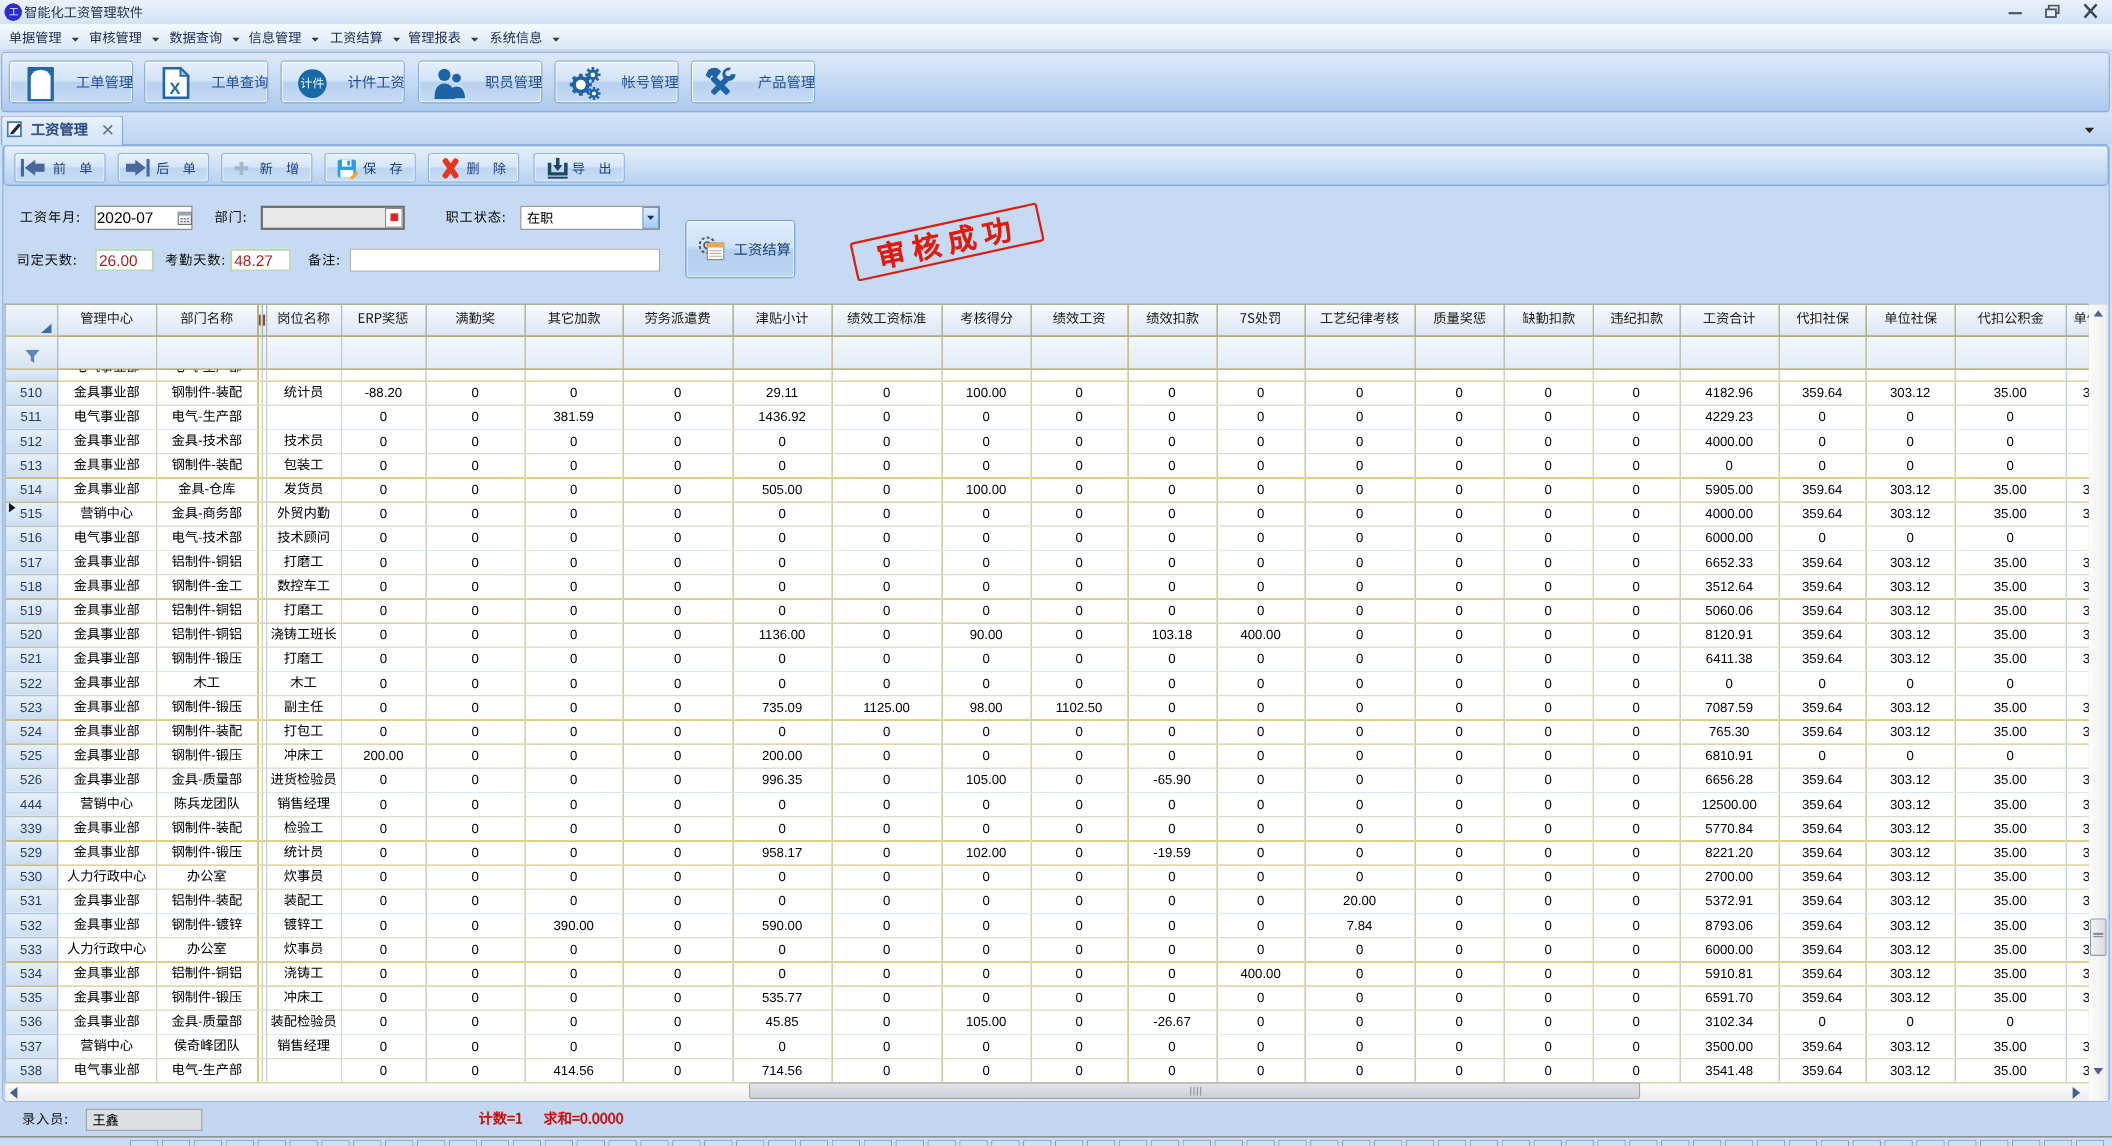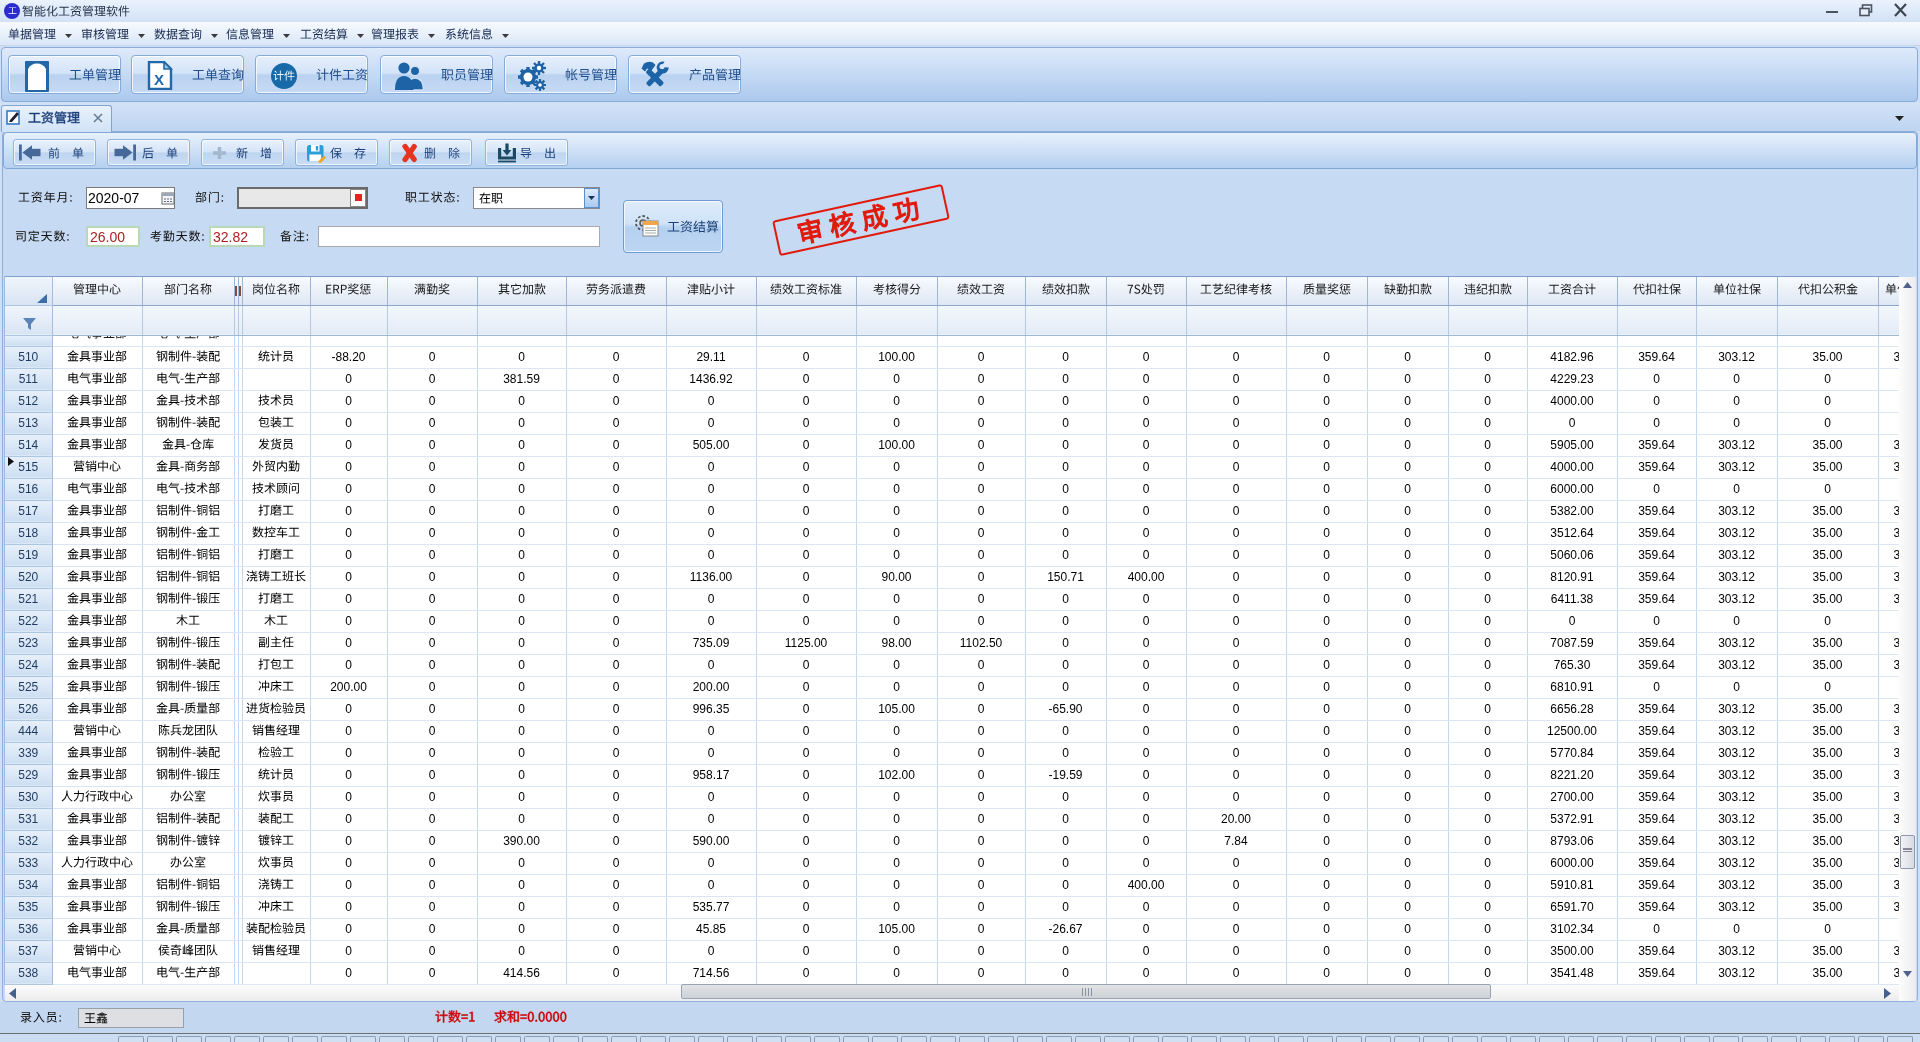--- a/index.html
+++ b/index.html
@@ -539,21 +539,21 @@
 <div class="inp" style="left:86px;top:226px;width:54px;height:21px;border:2px solid #b8d8b8"></div>
 <div class="abs" style="left:90px;top:229px;font-size:14px;color:#a22">26.00</div>
 <svg class="t " style="width:55.5px;height:12px;fill:#111;position:absolute;left:150.0px;top:230px" viewBox="0 0 926 200">
       <use href="#u8003"></use>
       <use href="#u52e4" x="214"></use>
       <use href="#u5929" x="428"></use>
       <use href="#u6570" x="642"></use>
       <use href="#u3a" x="856"></use>
     </svg>
 <div class="inp" style="left:209px;top:226px;width:56px;height:21px;border:2px solid #b8d8b8"></div>
-<div class="abs" style="left:213px;top:229px;font-size:14px;color:#a22">32.82</div>
+<div class="abs" style="left:213px;top:229px;font-size:14px;color:#a22">48.27</div>
 <svg class="t " style="width:29.9px;height:12px;fill:#111;position:absolute;left:280.0px;top:230px" viewBox="0 0 498 200">
       <use href="#u5907"></use>
       <use href="#u6ce8" x="214"></use>
       <use href="#u3a" x="428"></use>
     </svg>
 <div class="inp" style="left:318px;top:226px;width:282px;height:21px;border-color:#aaa"></div>
 <div class="abs" style="left:623px;top:200px;width:100px;height:53px;border:1px solid #6f9cd0;border-radius:4px;background:linear-gradient(#dfecfb 0%,#cee2f8 45%,#b5d0f0 52%,#bcd5f2 100%);box-shadow:inset 0 0 0 1px rgba(255,255,255,.7)"></div>
 <svg class="abs" style="left:634px;top:212px" width="27" height="28" viewBox="0 0 27 28">
 <g fill="#555">
         <circle cx="9" cy="11" r="7" fill="none" stroke="#555" stroke-width="1.8" stroke-dasharray="2.6 2"></circle>
@@ -1176,21 +1176,21 @@
 <td><span class="num">0</span></td>
 <td><span class="num">0</span></td>
 <td><span class="num">0</span></td>
 <td><span class="num">0</span></td>
 <td><span class="num">0</span></td>
 <td><span class="num">0</span></td>
 <td><span class="num">0</span></td>
 <td><span class="num">0</span></td>
 <td><span class="num">0</span></td>
 <td><span class="num">0</span></td>
-<td><span class="num">5382.00</span></td>
+<td><span class="num">6652.33</span></td>
 <td><span class="num">359.64</span></td>
 <td><span class="num">303.12</span></td>
 <td><span class="num">35.00</span></td>
 <td style="text-align:left"><span class="num" style="margin-left:15px">35.00</span></td>
 </tr>
 <tr class="dr">
 <td class="rh"><span class="num">518</span></td>
 <td><svg class="t " style="width:60.0px;height:12px;fill:#000;" viewBox="0 0 1000 200">
                 <use href="#u91d1"></use>
                 <use href="#u5177" x="200"></use>
@@ -1305,21 +1305,21 @@
                 <use href="#u957f" x="800"></use>
               </svg></td>
 <td><span class="num">0</span></td>
 <td><span class="num">0</span></td>
 <td><span class="num">0</span></td>
 <td><span class="num">0</span></td>
 <td><span class="num">1136.00</span></td>
 <td><span class="num">0</span></td>
 <td><span class="num">90.00</span></td>
 <td><span class="num">0</span></td>
-<td><span class="num">150.71</span></td>
+<td><span class="num">103.18</span></td>
 <td><span class="num">400.00</span></td>
 <td><span class="num">0</span></td>
 <td><span class="num">0</span></td>
 <td><span class="num">0</span></td>
 <td><span class="num">0</span></td>
 <td><span class="num">8120.91</span></td>
 <td><span class="num">359.64</span></td>
 <td><span class="num">303.12</span></td>
 <td><span class="num">35.00</span></td>
 <td style="text-align:left"><span class="num" style="margin-left:15px">35.00</span></td>

